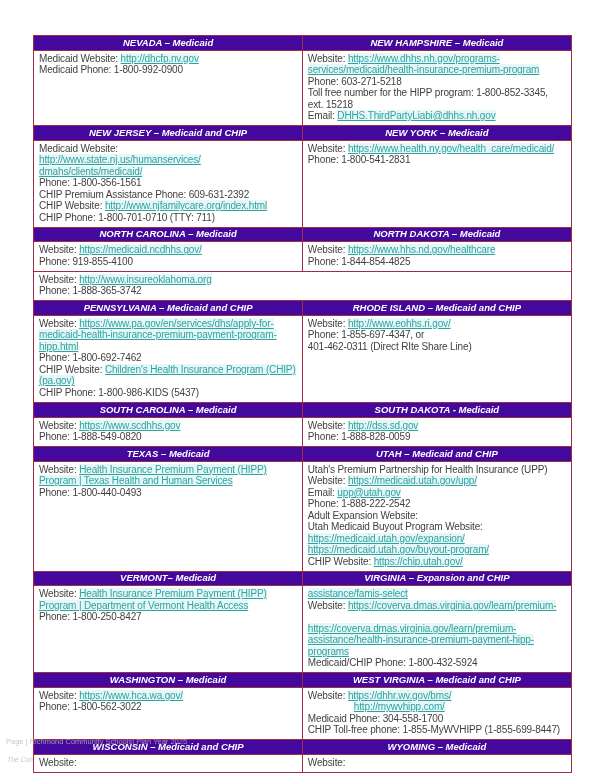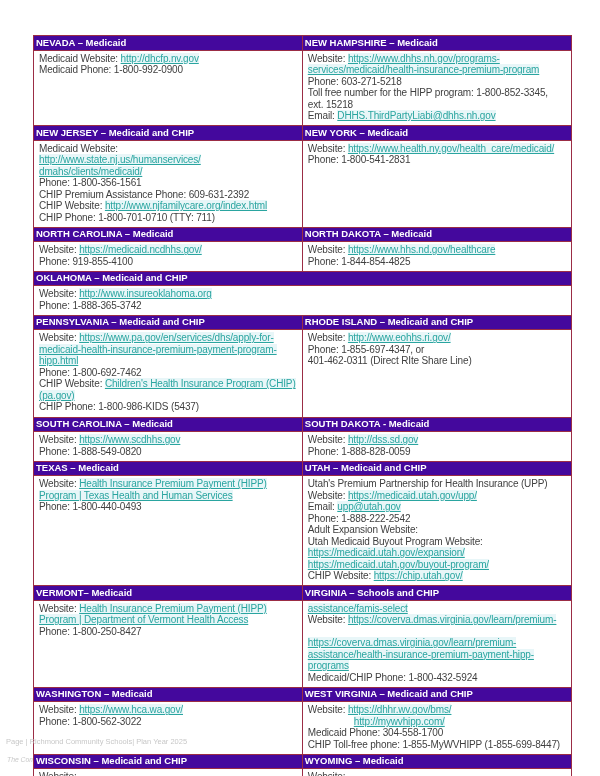--- a/index.html
+++ b/index.html
@@ -12,22 +12,22 @@
   }
   .row{display:flex;}
   .row + .row{margin-top:-1.4px;border-radius:31px;}
   .cell{
     flex:1 1 50%;border:1.4px solid #9b2d45;background:#ffffff;
     display:flex;flex-direction:column;min-width:0;
   }
   .cell + .cell{margin-left:-1.4px;}
   .hdr{
     background:#44089d;color:#ffffff;font-weight:bold;font-size:9.5px;
-    padding:1.5px 2px 2px;line-height:10px;
-    border-bottom:1.4px solid #9b2d45;letter-spacing:0;
+    text-align:center;padding:1.5px 2px 2px;line-height:10px;
+    border-bottom:1.4px solid #9b2d45;letter-spacing:0;font-style:italic;
   }
   .body{
     padding:2px 5px 4px;font-size:10px;line-height:11.5px;letter-spacing:-0.15px;
     flex:1;
   }
   .line{white-space:nowrap;}
   .line.indent{padding-left:46px;}
   .lnk{
     color:#2aa5a0;text-decoration:underline;cursor:pointer;
     background:rgba(203,236,239,0.45);
@@ -97,21 +97,20 @@
       <div class="cell">
         <div class="hdr">NORTH DAKOTA – Medicaid</div>
         <div class="body">
           <div class="line"><span>Website: </span><a href="#" class="lnk">https://www.hhs.nd.gov/healthcare</a></div>
           <div class="line"><span>Phone: 1-844-854-4825</span></div>
         </div>
       </div>
     </div>
     <div class="row">
       <div class="cell">
-        <div class="hdr">OKLAHOMA – Medicaid and CHIP</div>
         <div class="body">
           <div class="line"><span>Website: </span><a href="#" class="lnk">http://www.insureoklahoma.org</a></div>
           <div class="line"><span>Phone: 1-888-365-3742</span></div>
         </div>
       </div>
     </div>
     <div class="row">
       <div class="cell">
         <div class="hdr">PENNSYLVANIA – Medicaid and CHIP</div>
         <div class="body">
@@ -176,21 +175,21 @@
     <div class="row">
       <div class="cell">
         <div class="hdr">VERMONT– Medicaid</div>
         <div class="body">
           <div class="line"><span>Website: </span><a href="#" class="lnk">Health Insurance Premium Payment (HIPP)</a></div>
           <div class="line"><a href="#" class="lnk">Program | Department of Vermont Health Access</a></div>
           <div class="line"><span>Phone: 1-800-250-8427</span></div>
         </div>
       </div>
       <div class="cell">
-        <div class="hdr">VIRGINIA – Schools and CHIP</div>
+        <div class="hdr">VIRGINIA – Expansion and CHIP</div>
         <div class="body">
           <div class="line"><a href="#" class="lnk">assistance/famis-select</a></div>
           <div class="line"><span>Website: </span><a href="#" class="lnk">https://coverva.dmas.virginia.gov/learn/premium-</a></div>
           <div class="line">&nbsp;</div>
           <div class="line"><a href="#" class="lnk">https://coverva.dmas.virginia.gov/learn/premium-</a></div>
           <div class="line"><a href="#" class="lnk">assistance/health-insurance-premium-payment-hipp-</a></div>
           <div class="line"><a href="#" class="lnk">programs</a></div>
           <div class="line"><span>Medicaid/CHIP Phone: 1-800-432-5924</span></div>
         </div>
       </div>

